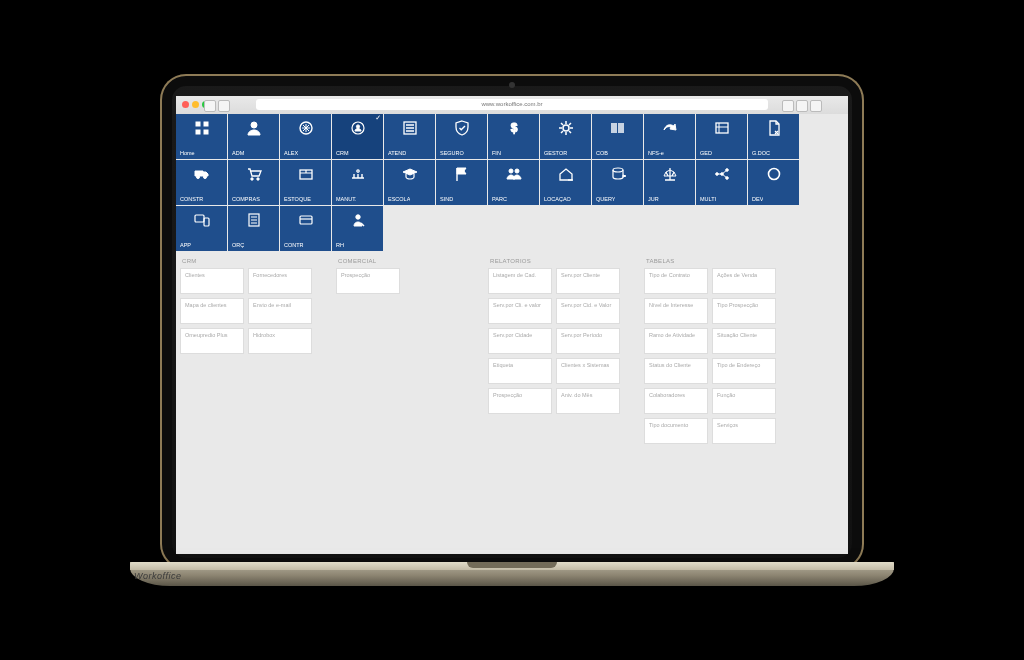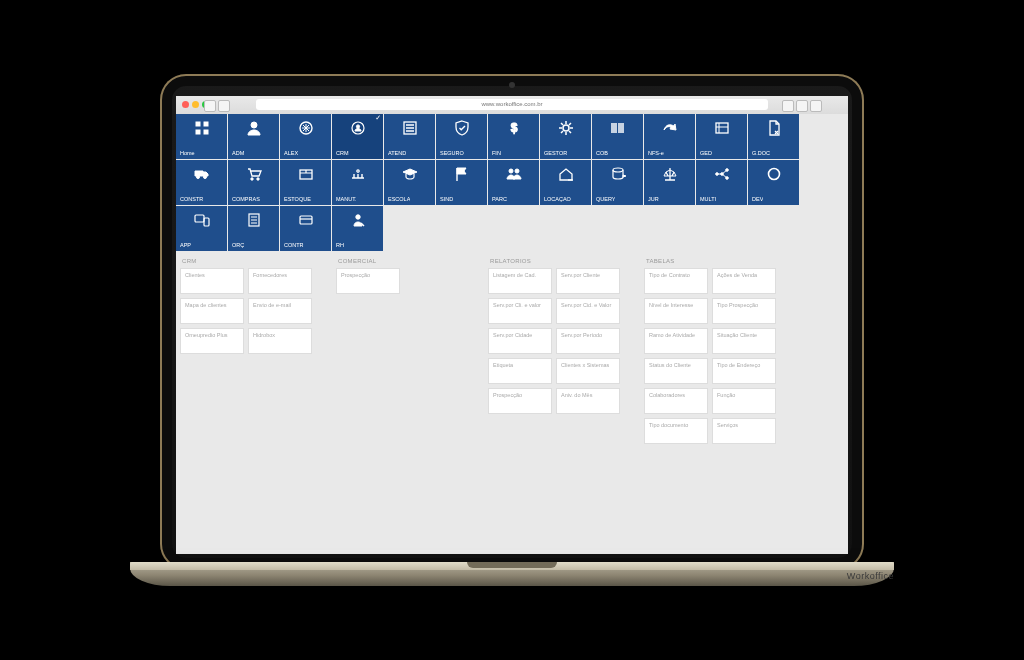--- a/index.html
+++ b/index.html
@@ -57,21 +57,21 @@
     background:linear-gradient(#b9b3a1 0%,#8d8572 55%,#5b5648 100%);
     border-radius:0 0 40px 40px/0 0 18px 18px;
     box-shadow:0 10px 20px rgba(0,0,0,.6);
   }
   .base::before{
     content:"";position:absolute;left:0;right:0;top:0;height:8px;
     background:linear-gradient(#e1dcc9,#c2bba6);
     border-radius:2px 2px 0 0;
   }
   .notch{position:absolute;left:50%;top:0;width:90px;height:6px;margin-left:-45px;background:#736c59;border-radius:0 0 8px 8px}
-  .brand{position:absolute;left:4px;right:0;top:9px;text-align:right;font-size:9px;color:#3a3a3a;letter-spacing:.5px}
+  .brand{position:absolute;left:4px;right:0;top:9px;text-align:left;font-size:9px;color:#3a3a3a;font-style:italic;letter-spacing:.5px}
 </style>
 </head>
 <body>
 
 <div class="stage">
   <div class="laptop">
     <div class="camera"></div>
     <div class="screen">
 
       <div class="chrome">

